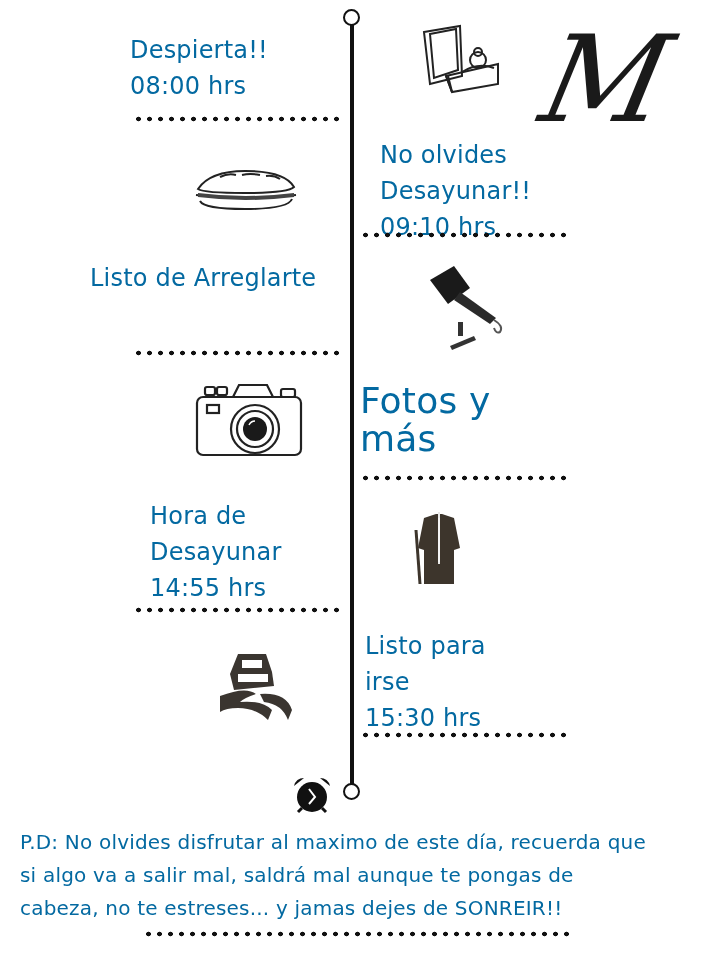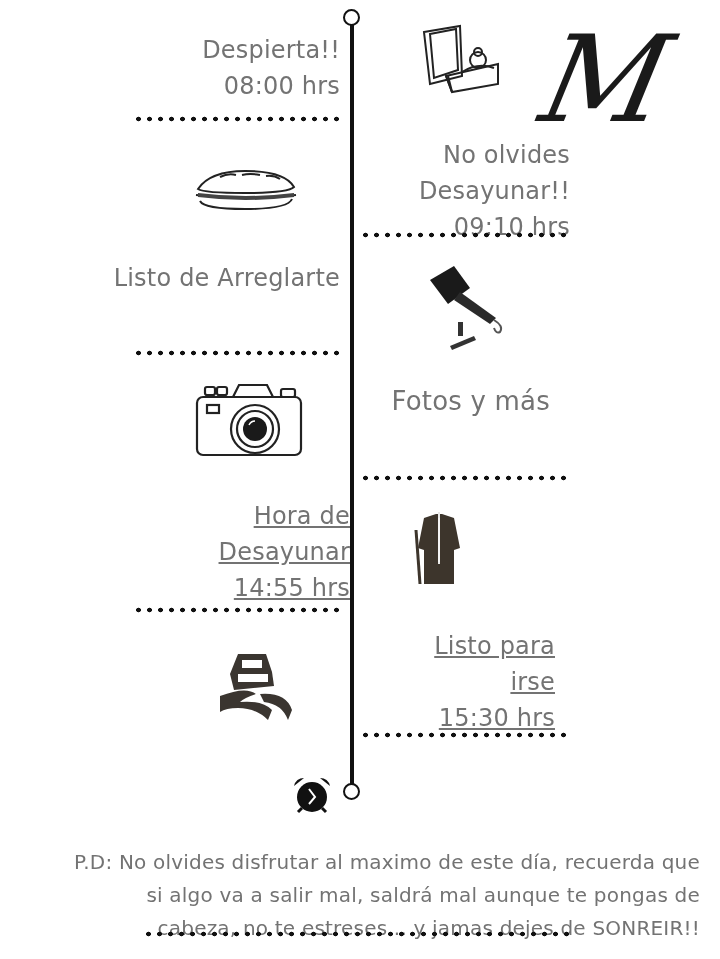--- a/index.html
+++ b/index.html
@@ -1,20 +1,20 @@
 <!DOCTYPE html>
 <html><head>
 <meta charset="utf-8">
 <style>
   html, body { margin:0; padding:0; background:#ffffff; }
   body { width:720px; height:959px; position:relative; overflow:hidden;
          font-family:"DejaVu Sans", sans-serif; color:#1a1a1a; }
   .abs { position:absolute; }
-  .txt { font-family:"DejaVu Sans", sans-serif; font-weight:normal; text-align:right;
-         color:#737373; letter-spacing:0.2px; line-height:36px; font-size:24px; }
+  .txt { font-family:"DejaVu Sans", sans-serif; font-weight:normal; text-align:left;
+         color:#0369a1; letter-spacing:0.2px; line-height:36px; font-size:24px; }
   .line { position:absolute; left:350px; top:22px; width:4px; height:765px; background:#111; }
   .node { position:absolute; width:13px; height:13px; border:2.5px solid #111; border-radius:50%; background:#fff; }
   .dots { position:absolute; height:6px;
           background-image: radial-gradient(circle, #111 2.2px, transparent 2.6px);
           background-size:11px 6px; background-repeat:repeat-x; }
   .monogram { font-family:"DejaVu Serif", serif; font-style:italic; font-size:120px;
               color:#1a1a1a; line-height:1; transform:skewX(-12deg); }
   .pd { font-size:20px; line-height:33px; }
 </style>
 </head>
@@ -83,26 +83,26 @@
     <rect x="24" y="4" width="10" height="8" rx="2"></rect>
     <rect x="88" y="6" width="14" height="8" rx="2"></rect>
     <rect x="14" y="22" width="12" height="8"></rect>
     <circle cx="62" cy="46" r="24"></circle>
     <circle cx="62" cy="46" r="18"></circle>
   </g>
   <circle cx="62" cy="46" r="12" fill="#1a1a1a"></circle>
   <path d="M56 42 Q58 38 62 38" stroke="#fff" stroke-width="1.5" fill="none"></path>
 </svg>
 
-<div class="abs txt" style="left:360px;top:382px;width:190px;font-size:26px;line-height:38px;">
+<div class="abs txt" style="left:360px;top:382px;width:190px;font-size:36px;line-height:38px;">
   <div>Fotos y más</div>
 </div>
 <div class="dots" style="left:360px;top:475px;width:210px;"></div>
 
-<div class="abs txt" style="left:150px;top:498px;width:200px;text-decoration:underline;">
+<div class="abs txt" style="left:150px;top:498px;width:200px;">
   <div>Hora de</div>
   <div>Desayunar</div>
   <div>14:55 hrs</div>
 </div>
 <div class="dots" style="left:133px;top:607px;width:210px;"></div>
 
 <svg class="abs" style="left:414px;top:510px;" width="50" height="78" viewBox="0 0 50 78">
   <path d="M10 8 L22 4 L28 4 L40 8 L46 38 L40 40 L40 74 L10 74 L10 40 L4 38 Z" fill="#3d352c"></path>
   <path d="M24 2 L26 2 L26 54 L24 54 Z" fill="#e8e8e8"></path>
   <path d="M25 8 L25 52" stroke="#fff" stroke-width="1"></path>
@@ -112,33 +112,33 @@
 <svg class="abs" style="left:216px;top:650px;" width="80" height="72" viewBox="0 0 80 72">
   <g fill="#3a3530">
     <path d="M22 4 L50 4 L56 22 L58 36 L18 40 L14 24 Z"></path>
     <path d="M4 46 Q30 36 40 44 Q28 48 24 52 Q46 50 56 60 L52 70 Q40 58 22 58 Q10 58 4 62 Z"></path>
     <path d="M44 44 Q70 42 76 60 L72 70 Q66 54 48 52 Z"></path>
   </g>
   <rect x="26" y="10" width="20" height="8" fill="#fff"></rect>
   <rect x="22" y="24" width="30" height="8" fill="#fff"></rect>
 </svg>
 
-<div class="abs txt" style="left:365px;top:628px;width:190px;text-decoration:underline;">
+<div class="abs txt" style="left:365px;top:628px;width:190px;">
   <div>Listo para</div>
   <div>irse</div>
   <div>15:30 hrs</div>
 </div>
 <div class="dots" style="left:360px;top:732px;width:210px;"></div>
 
 <svg class="abs" style="left:292px;top:776px;" width="40" height="38" viewBox="0 0 40 38">
   <path d="M2 10 Q4 2 12 2 Z" fill="#111"></path>
   <path d="M38 10 Q36 2 28 2 Z" fill="#111"></path>
   <circle cx="20" cy="21" r="15" fill="#111"></circle>
   <path d="M6 36 L10 32 M34 36 L30 32" stroke="#111" stroke-width="3"></path>
   <path d="M17 13 L23 21 L17 28" fill="none" stroke="#fff" stroke-width="2"></path>
 </svg>
 
-<div class="abs txt pd" style="left:20px;top:846px;width:680px;">
+<div class="abs txt pd" style="left:20px;top:826px;width:680px;">
   <div>P.D: No olvides disfrutar al maximo de este día, recuerda que</div>
   <div>si algo va a salir mal, saldrá mal aunque te pongas de</div>
   <div>cabeza, no te estreses... y jamas dejes de SONREIR!!</div>
 </div>
 <div class="dots" style="left:143px;top:931px;width:430px;"></div>
 
 </body></html>

